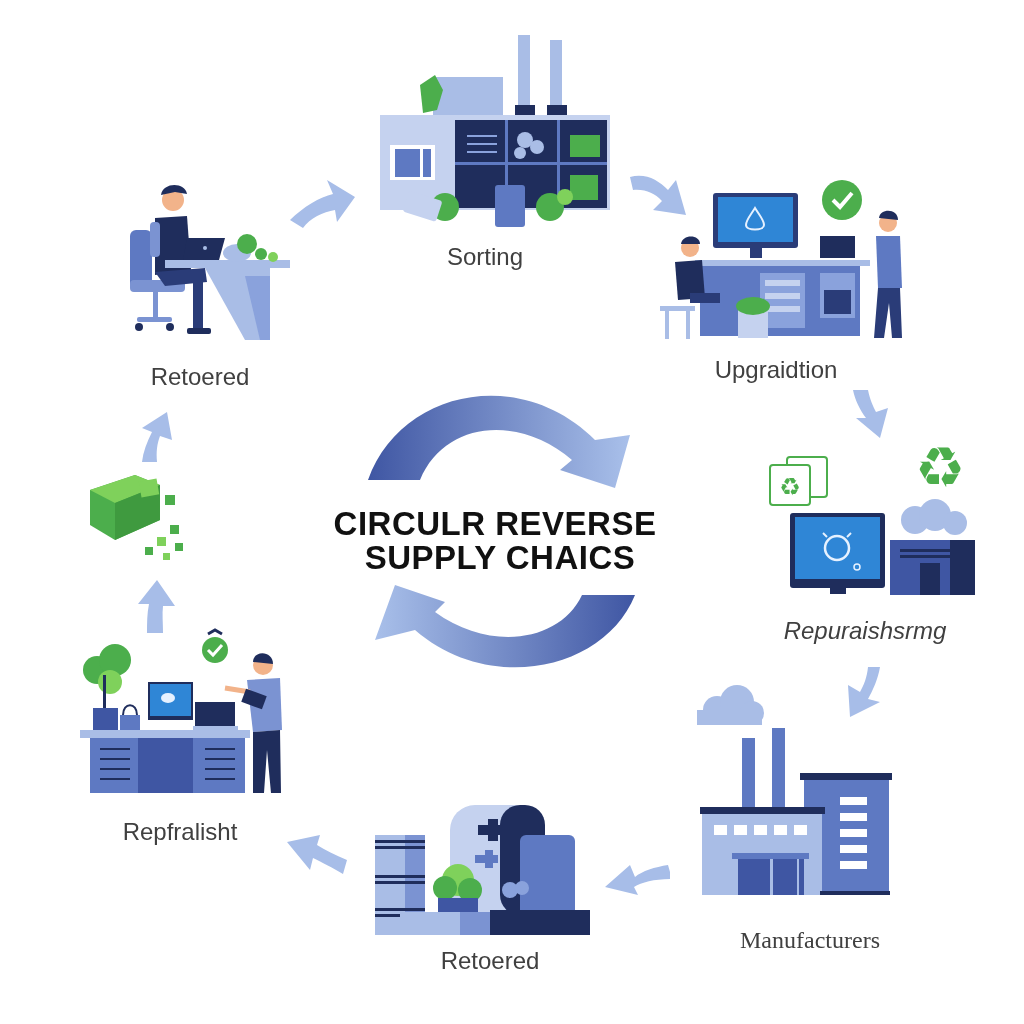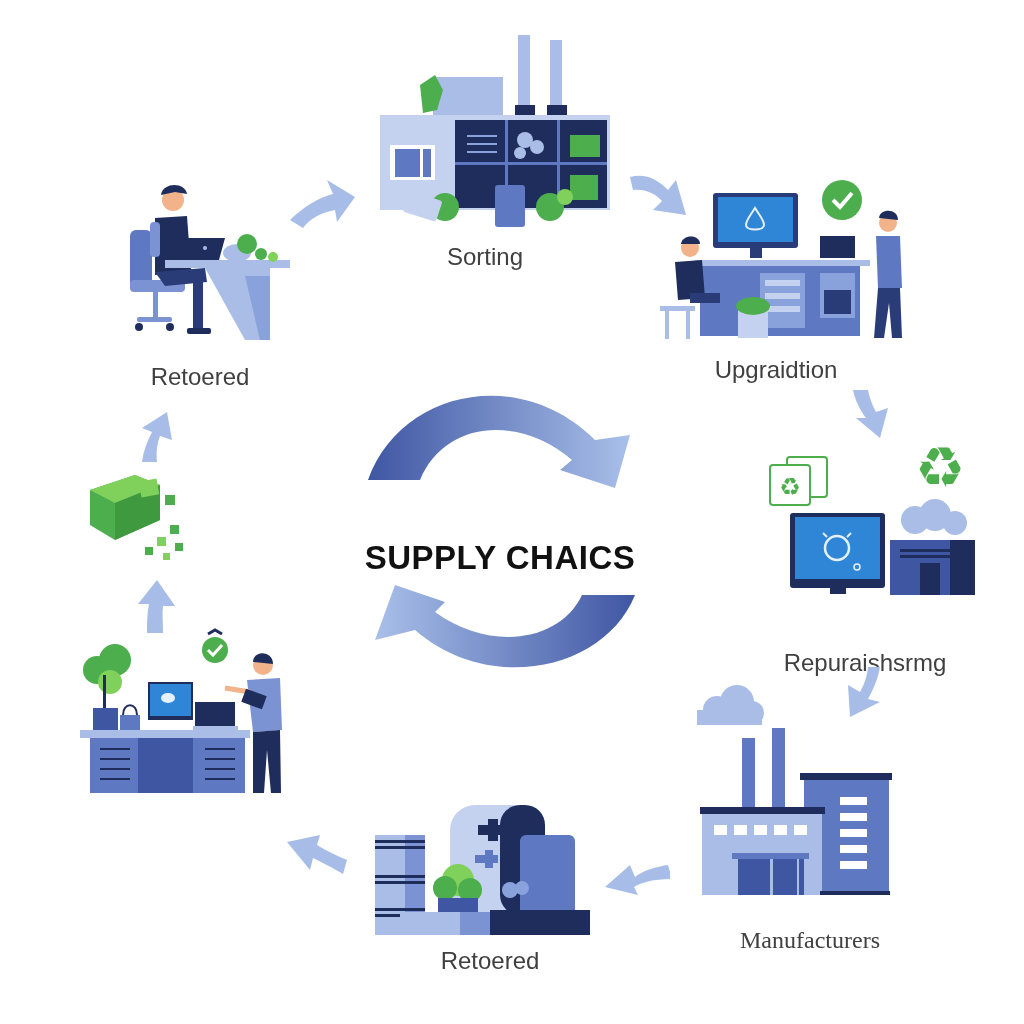--- a/index.html
+++ b/index.html
@@ -32,20 +32,21 @@
           <stop offset="1" stop-color="#a9c0ea"></stop>
       </linearGradient>
       <linearGradient id="gBot" x1="1" y1="0" x2="0" y2="0">
         <stop offset="0" stop-color="#3f56a3"></stop>
           <stop offset="1" stop-color="#a9c0ea"></stop>
       </linearGradient>
     </defs>
     <path d="M8,100 C40,10 160,-15 235,60 L270,55 L255,108 L200,90 L212,80 C160,35 85,40 60,100 Z" fill="url(#gTop)"></path>
     <path d="M275,215 C245,290 130,315 55,250 L15,260 L35,205 L85,222 L75,232 C130,272 200,262 222,215 Z" fill="url(#gBot)"></path>
   </svg>
+  <div class="title" style="left:330px;top:505px;width:330px;">CIRCULR REVERSE</div>
   <div class="title" style="left:345px;top:539px;width:310px;">SUPPLY CHAICS</div>
 
   <svg class="illus" style="left:125px;top:180px" width="165" height="160" viewBox="0 0 165 160">
     <rect x="5" y="50" width="22" height="60" rx="6" fill="#5e79c2"></rect>
     <rect x="5" y="100" width="55" height="12" rx="4" fill="#7b93d2"></rect>
     <rect x="28" y="112" width="5" height="25" fill="#7b93d2"></rect>
     <rect x="12" y="137" width="35" height="5" rx="2" fill="#7b93d2"></rect>
     <circle cx="14" cy="147" r="4" fill="#1f2d5c"></circle>
       <circle cx="45" cy="147" r="4" fill="#1f2d5c"></circle>
     <circle cx="48" cy="20" r="11" fill="#f2b38a"></circle>
@@ -156,21 +157,21 @@
       <rect x="135" y="120" width="55" height="3" fill="#1f2d5c"></rect>
     <rect x="155" y="128" width="20" height="32" fill="#1f2d5c"></rect>
     <rect x="25" y="78" width="95" height="75" rx="3" fill="#1f2d5c"></rect>
     <rect x="30" y="82" width="85" height="62" fill="#2f86d6"></rect>
     <circle cx="72" cy="113" r="12" fill="none" stroke="#e6f1ff" stroke-width="2.5"></circle>
     <line x1="58" y1="98" x2="62" y2="102" stroke="#e6f1ff" stroke-width="2"></line>
     <line x1="86" y1="98" x2="82" y2="102" stroke="#e6f1ff" stroke-width="2"></line>
     <circle cx="92" cy="132" r="3" fill="none" stroke="#e6f1ff" stroke-width="1.5"></circle>
     <rect x="65" y="153" width="16" height="6" fill="#1f2d5c"></rect>
   </svg>
-  <div class="label" style="left:755px;top:648px;width:220px;">Repuraishsrmg</div>
+  <div class="label" style="left:755px;top:616px;width:220px;font-style:italic;">Repuraishsrmg</div>
 
   <svg class="illus" style="left:840px;top:665px" width="45" height="55" viewBox="0 0 45 55">
     <path d="M40,2 L28,2 C27,12 24,20 20,27 L8,20 L10,52 L40,37 L28,34 C33,25 38,14 40,2 Z" fill="#a7bde8"></path>
   </svg>
 
   <svg class="illus" style="left:692px;top:685px" width="205" height="210" viewBox="0 0 205 210">
     <circle cx="25" cy="25" r="14" fill="#a9bde6"></circle>
       <circle cx="45" cy="17" r="17" fill="#a9bde6"></circle>
       <circle cx="60" cy="28" r="12" fill="#a9bde6"></circle>
     <rect x="5" y="25" width="65" height="15" fill="#a9bde6"></rect>
@@ -259,20 +260,21 @@
       <rect x="130" y="138" width="30" height="2" fill="#1f2d5c"></rect>
       <rect x="130" y="148" width="30" height="2" fill="#1f2d5c"></rect>
       <rect x="130" y="158" width="30" height="2" fill="#1f2d5c"></rect>
     <circle cx="188" cy="45" r="10" fill="#f2b38a"></circle>
       <path d="M178,42 C178,30 198,30 198,44 Z" fill="#1f2d5c"></path>
     <path d="M172,60 L205,58 L207,110 L178,112 Z" fill="#7b93d2"></path>
     <path d="M150,68 L175,72" stroke="#f2b38a" stroke-width="5"></path>
     <rect x="168" y="72" width="22" height="14" fill="#1f2d5c" transform="rotate(20 179 79)"></rect>
     <path d="M178,112 L205,110 L206,173 L196,173 L192,130 L189,173 L178,173 Z" fill="#1f2d5c"></path>
   </svg>
+  <div class="label" style="left:85px;top:817px;width:190px;">Repfralisht</div>
 
   <svg class="illus" style="left:135px;top:578px" width="45" height="55" viewBox="0 0 45 55">
     <path d="M12,55 L28,55 C28,45 27,36 28,28 L40,28 L22,2 L3,26 L14,26 C12,36 12,45 12,55 Z" fill="#a7bde8"></path>
   </svg>
 
   <svg class="illus" style="left:85px;top:465px" width="110" height="100" viewBox="0 0 110 100">
     <path d="M5,25 L50,10 L75,20 L75,55 L30,75 L5,60 Z" fill="#4cae4c"></path>
     <path d="M5,25 L50,10 L75,20 L30,38 Z" fill="#7fd15b"></path>
     <path d="M30,38 L75,20 L75,55 L30,75 Z" fill="#3f9a3f"></path>
     <rect x="55" y="15" width="18" height="16" fill="#7fd15b" transform="rotate(-10 64 23)"></rect>

